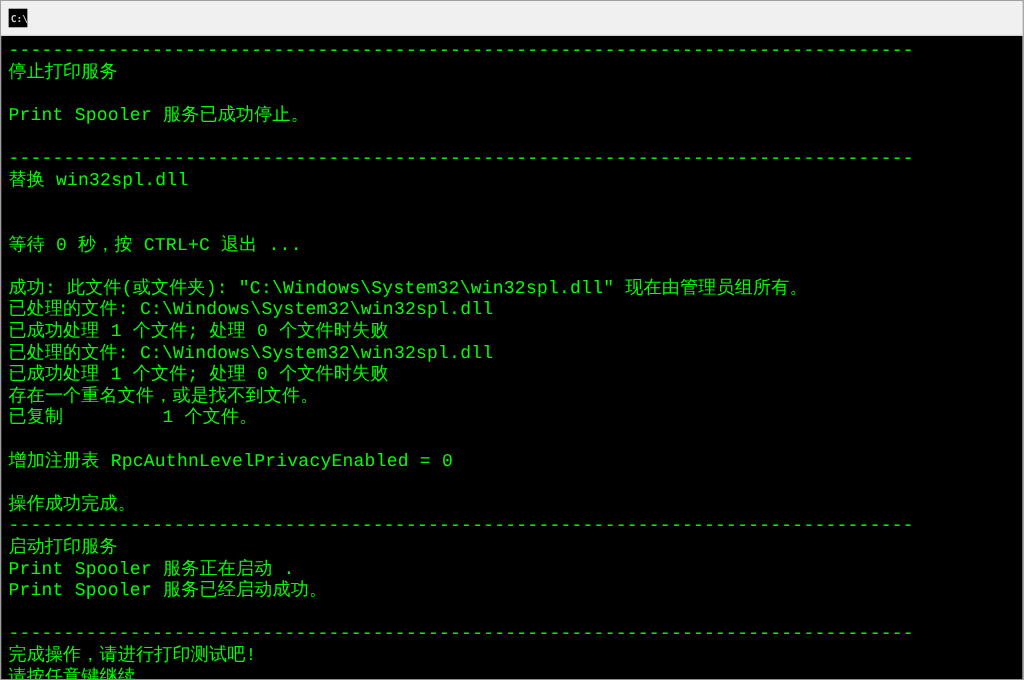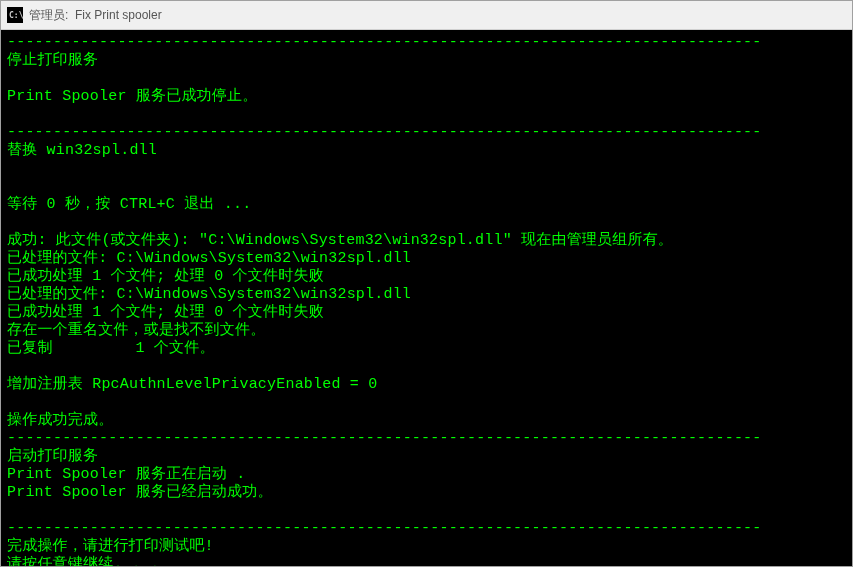--- a/index.html
+++ b/index.html
@@ -61,16 +61,15 @@
 <body>
 
 <div class="window">
   <div class="titlebar">
     <span class="icon">
       <svg width="16" height="16" viewBox="0 0 16 16">
         <rect x="0" y="0" width="16" height="16" fill="#000"></rect>
         <text x="2" y="11" font-size="8" font-family="Consolas, monospace" fill="#ccc" font-weight="bold">C:\</text>
       </svg>
     </span>
-    <span class="title-text">管理员:  Fix Print spooler</span>
   </div>
   <div class="terminal" id="terminal"><div>----------------------------------------------------------------------------------</div><div>停止打印服务</div><div class="blank">&nbsp;</div><div>Print Spooler 服务已成功停止。</div><div class="blank">&nbsp;</div><div>----------------------------------------------------------------------------------</div><div>替换 win32spl.dll</div><div class="blank">&nbsp;</div><div class="blank">&nbsp;</div><div>等待 0 秒，按 CTRL+C 退出 ...</div><div class="blank">&nbsp;</div><div>成功: 此文件(或文件夹): "C:\Windows\System32\win32spl.dll" 现在由管理员组所有。</div><div>已处理的文件: C:\Windows\System32\win32spl.dll</div><div>已成功处理 1 个文件; 处理 0 个文件时失败</div><div>已处理的文件: C:\Windows\System32\win32spl.dll</div><div>已成功处理 1 个文件; 处理 0 个文件时失败</div><div>存在一个重名文件，或是找不到文件。</div><div>已复制         1 个文件。</div><div class="blank">&nbsp;</div><div>增加注册表 RpcAuthnLevelPrivacyEnabled = 0</div><div class="blank">&nbsp;</div><div>操作成功完成。</div><div>----------------------------------------------------------------------------------</div><div>启动打印服务</div><div>Print Spooler 服务正在启动 .</div><div>Print Spooler 服务已经启动成功。</div><div class="blank">&nbsp;</div><div>----------------------------------------------------------------------------------</div><div>完成操作，请进行打印测试吧!</div><div>请按任意键继续. . .</div></div>
 </div>
 
 </body></html>

